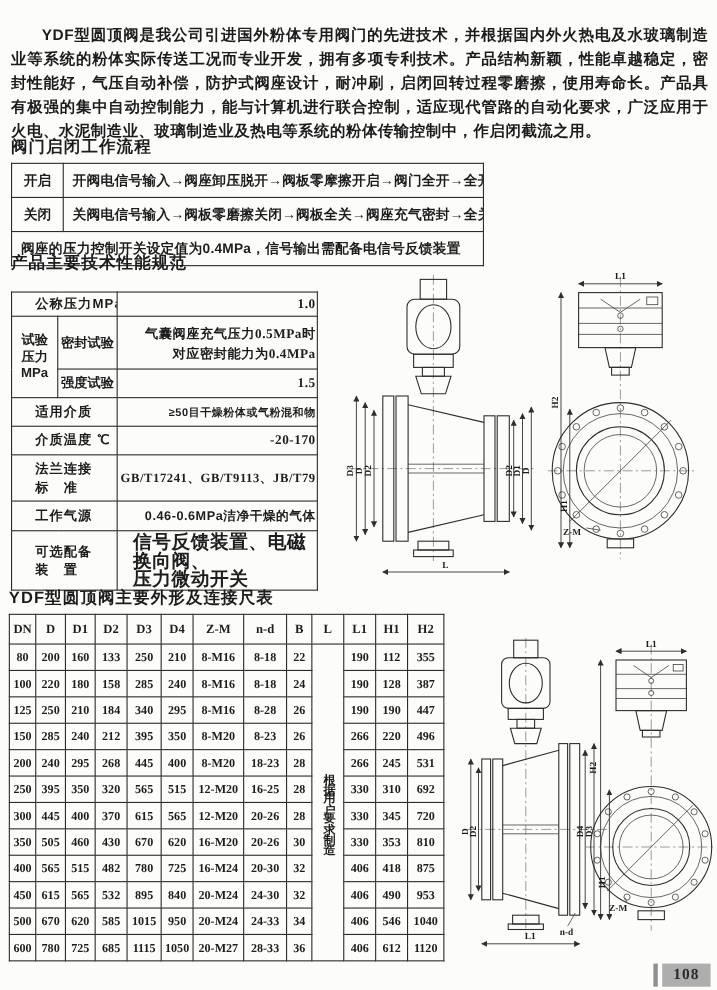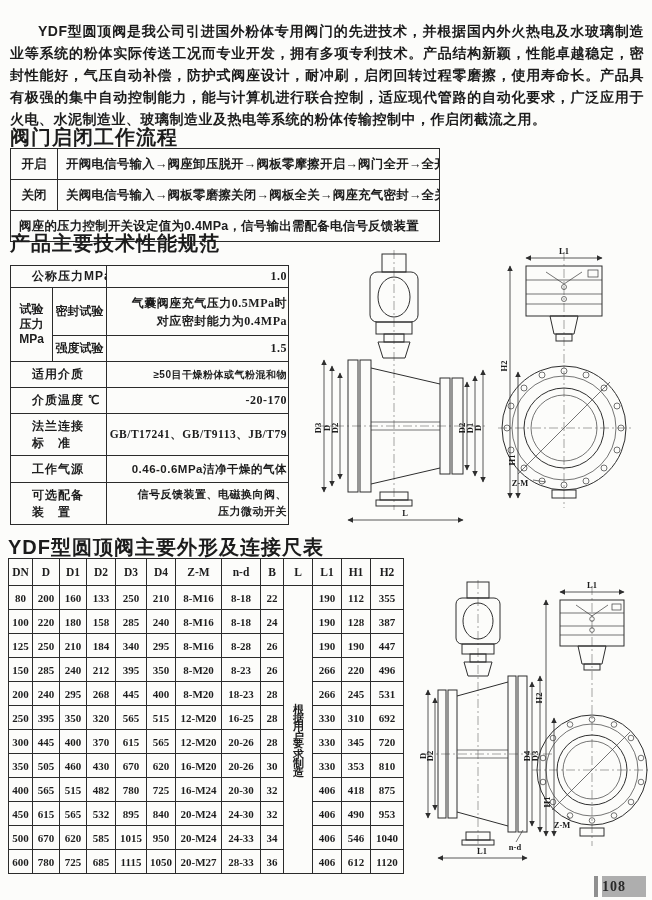--- a/index.html
+++ b/index.html
@@ -10,21 +10,21 @@
   }
   .abs{position:absolute;}
   
   .intro{
     left:10px;top:6px;width:634px;
     font-size:14px;line-height:22px;font-weight:700;
     text-align:justify;text-indent:2em;letter-spacing:.5px;
   }
   
   .sec-title{
-    font-size:20px;font-weight:800;letter-spacing:1px;text-align:center;
+    font-size:15px;font-weight:800;letter-spacing:1px;text-align:center;
   }
   
   table{border-collapse:collapse;table-layout:fixed;background:transparent;}
   td,th{border:1px solid #2b2b2b;font-weight:700;color:#1d1d1d;
         overflow:hidden;white-space:nowrap;}
   
   .wf-table{width:430px;}
   .wf-table td{font-size:12.5px;height:28px;}
   .wf-label{width:44px;text-align:center;}
   .wf-text{padding-left:8px;letter-spacing:.2px;}
@@ -48,21 +48,21 @@
   
   .drawing svg{display:block;}
   .dline{stroke:#2e2e2e;stroke-width:1;fill:none;}
   .dthin{stroke:#3a3a3a;stroke-width:.7;fill:none;}
   .dcl{stroke:#6a6a6a;stroke-width:.6;fill:none;stroke-dasharray:9 3 2 3;}
   .dim{stroke:#2e2e2e;stroke-width:.8;fill:none;}
   .dtx{font-family:"Liberation Serif",serif;font-size:8.5px;font-weight:700;fill:#1d1d1d;}
   
   .pn-bar{left:594px;top:876px;width:4px;height:21px;background:#8f8f8f;}
   .pn-badge{left:602px;top:876px;width:44px;height:21px;background:#aeaeae;
-    color:#2a2a2a;font-size:14px;font-weight:700;text-align:left;line-height:21px;
+    color:#2a2a2a;font-size:14px;font-weight:700;text-align:center;line-height:21px;
     font-family:"Liberation Serif",serif;letter-spacing:1px;}
 </style>
 </head>
 <body>
 
 <p class="abs intro">YDF型圆顶阀是我公司引进国外粉体专用阀门的先进技术，并根据国内外火热电及水玻璃制造业等系统的粉体实际传送工况而专业开发，拥有多项专利技术。产品结构新颖，性能卓越稳定，密封性能好，气压自动补偿，防护式阀座设计，耐冲刷，启闭回转过程零磨擦，使用寿命长。产品具有极强的集中自动控制能力，能与计算机进行联合控制，适应现代管路的自动化要求，广泛应用于火电、水泥制造业、玻璃制造业及热电等系统的粉体传输控制中，作启闭截流之用。</p>
 
 <div class="abs sec-title" style="left:10px;top:124px;">阀门启闭工作流程</div>
 <table class="abs wf-table" style="left:10px;top:148px;">
   <tbody>
@@ -125,21 +125,21 @@
   </tr>
   <tr style="height:27px">
     <td colspan="2" class="spec-label">工作气源</td>
     <td class="spec-val" style="font-family:'Liberation Sans',sans-serif;font-size:11.5px;">0.46-0.6MPa洁净干燥的气体</td>
   </tr>
   <tr style="height:42px">
     <td colspan="2" class="spec-label" style="line-height:17px;">
       <span>可选配备</span><br>
       <span>装　置</span>
     </td>
-    <td class="spec-val zh" style="font-family:Liberation Mono, monospace;font-size:11px;white-space:normal;line-height:17px;text-align:right;padding-left:14px;">
+    <td class="spec-val zh" style="font-family:Liberation Sans, sans-serif;font-size:17px;white-space:normal;line-height:17px;text-align:left;padding-left:14px;">
       <span>信号反馈装置、电磁换向阀、</span><br>
       <span>压力微动开关</span>
     </td>
   </tr>
 </tbody>
   </table>
 
 <div class="abs drawing" style="left:312px;top:246px;width:338px;height:290px;">
 <svg width="338" height="290" viewBox="0 0 338 290">
   <defs>

